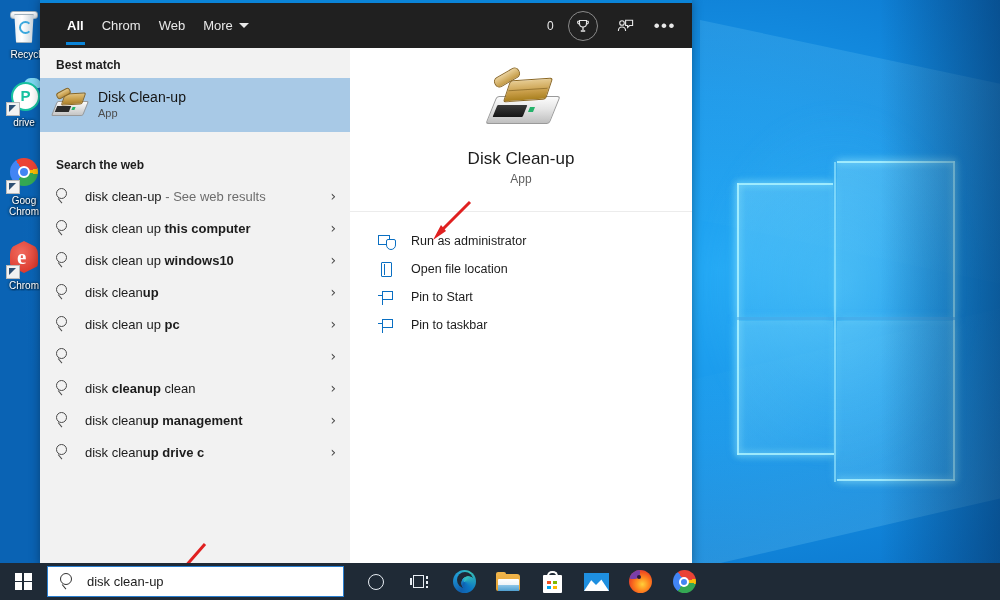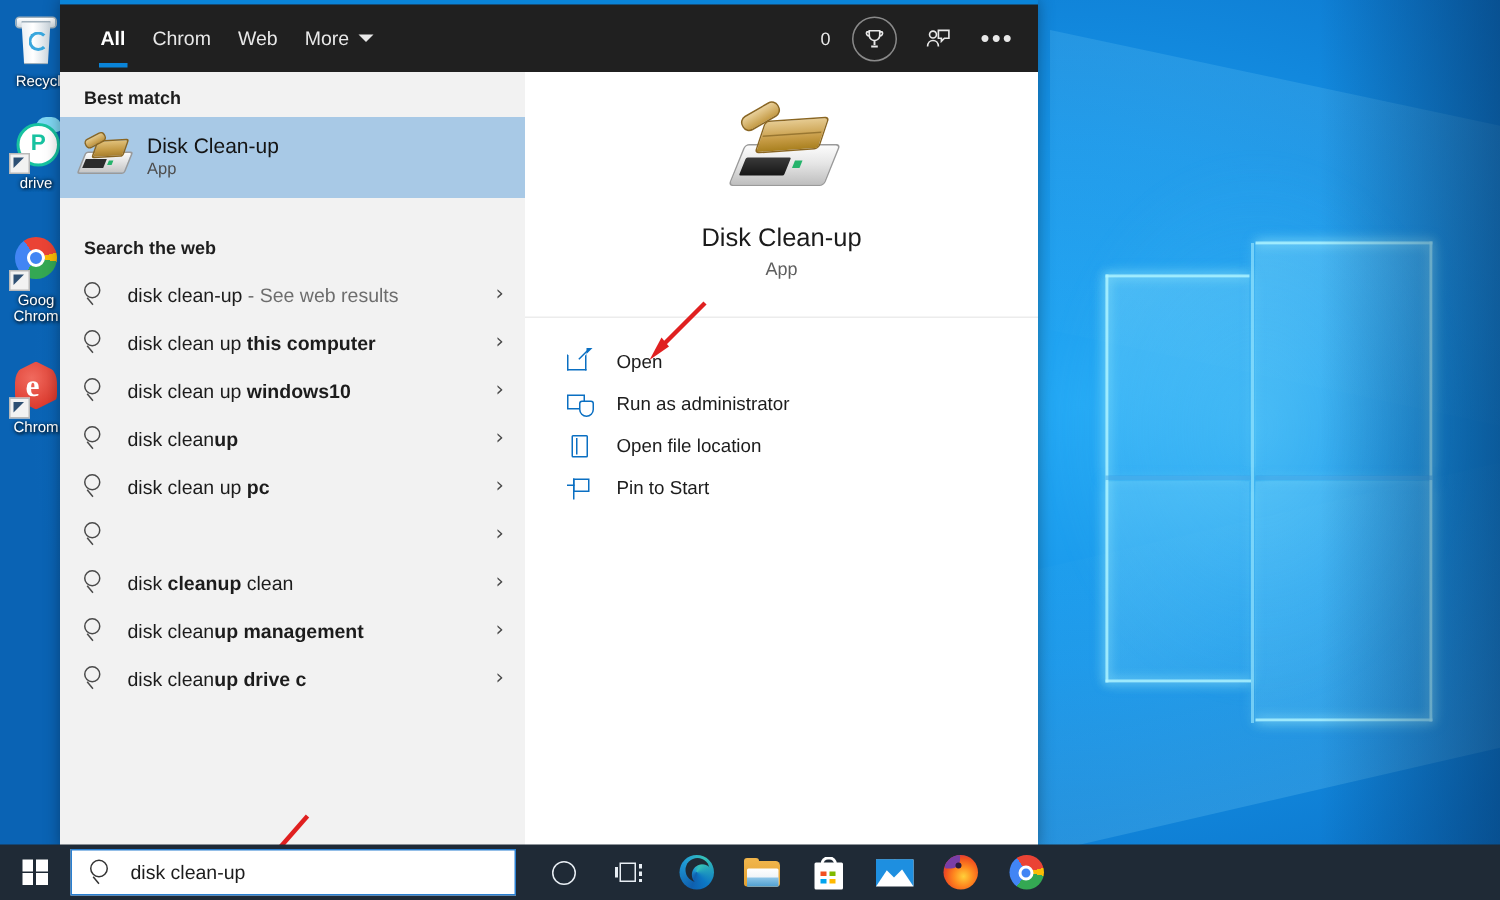--- a/index.html
+++ b/index.html
@@ -924,27 +924,20 @@
             <div class="pv-brush-head"></div>
             <div class="pv-brush-line"></div>
             <div class="pv-brush-handle"></div>
           </div>
           <div class="preview-title">Disk Clean-up</div>
           <div class="preview-sub">App</div>
         </div>
 
         <div class="actions">
 
-          <div class="action-row">
-            <span class="action-icon">
-              <span class="ai-open-box"></span>
-              <span class="ai-open-arrow"></span>
-            </span>
-            <span class="action-label">Open</span>
-          </div>
 
           <div class="action-row">
             <span class="action-icon">
               <span class="ai-admin-box"></span>
               <span class="ai-admin-shield"></span>
             </span>
             <span class="action-label">Run as administrator</span>
           </div>
 
           <div class="action-row">
@@ -956,20 +949,28 @@
 
           <div class="action-row">
             <span class="action-icon">
               <span class="ai-pin-flag"></span>
               <span class="ai-pin-stem"></span>
               <span class="ai-pin-tail"></span>
             </span>
             <span class="action-label">Pin to Start</span>
           </div>
 
+          <div class="action-row">
+            <span class="action-icon">
+              <span class="ai-pin-flag"></span>
+              <span class="ai-pin-stem"></span>
+              <span class="ai-pin-tail"></span>
+            </span>
+            <span class="action-label">Pin to taskbar</span>
+          </div>
 
         </div>
       </div>
     </div>
   </div>
 
   <svg class="red-arrow" style="left:408px; top:196px;" width="70" height="50" viewBox="0 0 70 50">
     <path d="M62 6 L30 38" stroke="#e02020" stroke-width="3" fill="none"></path>
     <path d="M25 44 L38 35 L33 29 Z" fill="#e02020"></path>
   </svg>

